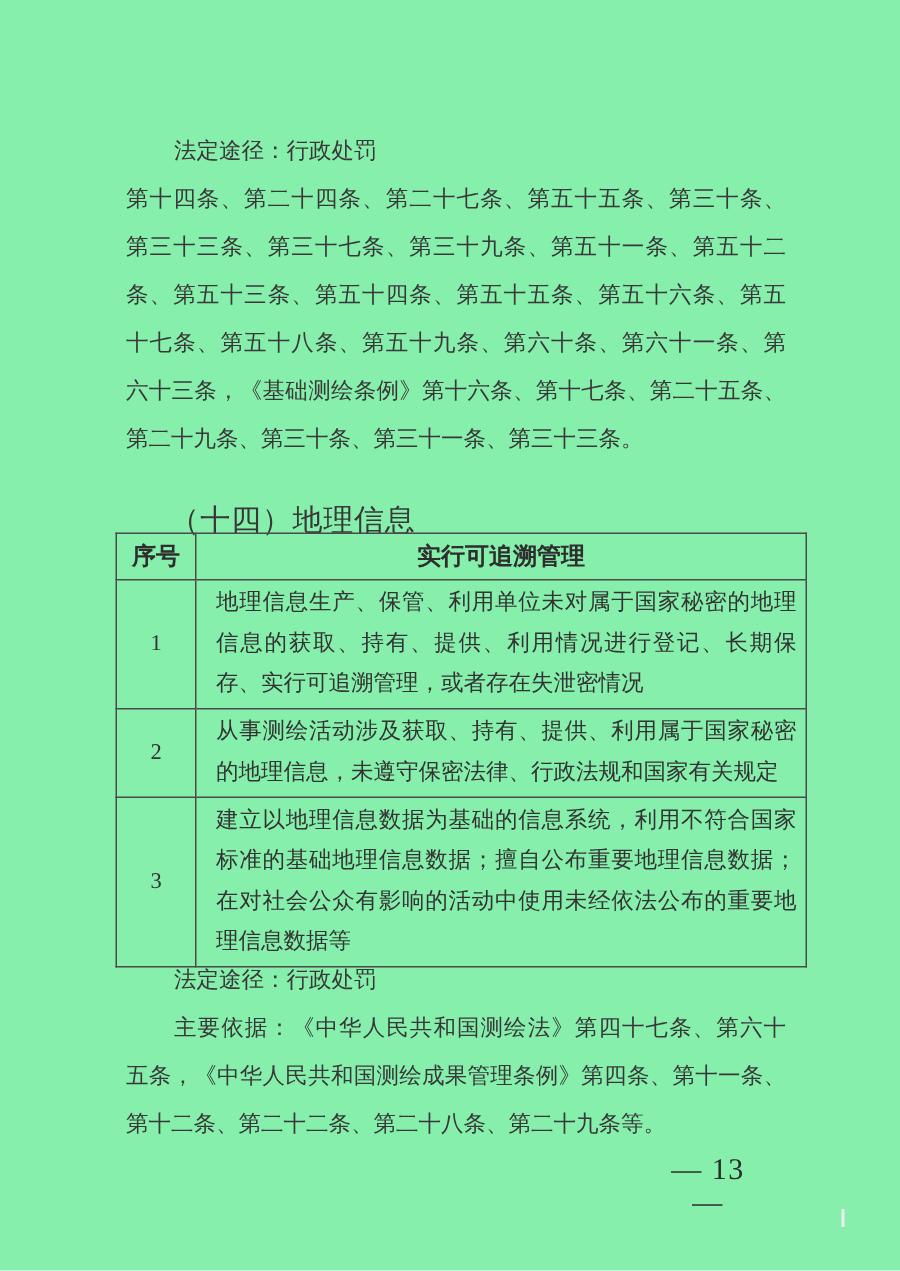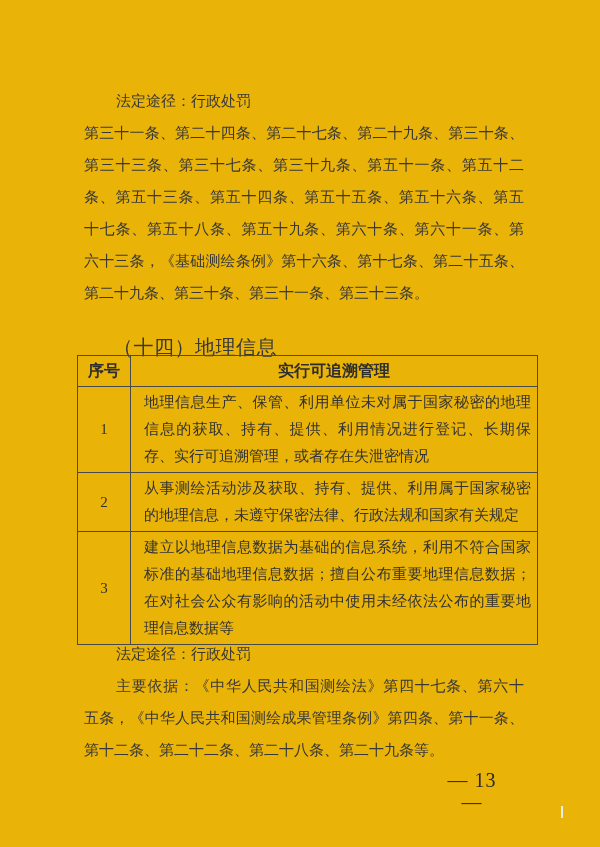--- a/index.html
+++ b/index.html
@@ -4,21 +4,21 @@
 <style>
   html, body {
     margin: 0;
     padding: 0;
     background: #ffffff;
   }
   .page {
     position: relative;
     width: 600px;
     height: 847px;
-    background: #eab308;
+    background: #86efac;
     font-family: "Liberation Serif", "DejaVu Serif", serif;
     color: #383838;
     overflow: hidden;
   }
   .para {
     position: absolute;
     left: 84px;
     width: 440px;
   }
   .line {
@@ -104,21 +104,21 @@
 </head>
 <body>
 
 <div class="page">
 
   <div class="para p-route-top">
     <div class="line indent">法定途径：行政处罚</div>
   </div>
 
   <div class="para p-basis-top">
-    <div class="line just">第三十一条、第二十四条、第二十七条、第二十九条、第三十条、</div>
+    <div class="line just">第十四条、第二十四条、第二十七条、第五十五条、第三十条、</div>
     <div class="line just">第三十三条、第三十七条、第三十九条、第五十一条、第五十二</div>
     <div class="line just">条、第五十三条、第五十四条、第五十五条、第五十六条、第五</div>
     <div class="line just">十七条、第五十八条、第五十九条、第六十条、第六十一条、第</div>
     <div class="line just">六十三条，《基础测绘条例》第十六条、第十七条、第二十五条、</div>
     <div class="line">第二十九条、第三十条、第三十一条、第三十三条。</div>
   </div>
 
   <div class="sub-heading">（十四）地理信息</div>
 
   <table class="tbl">

